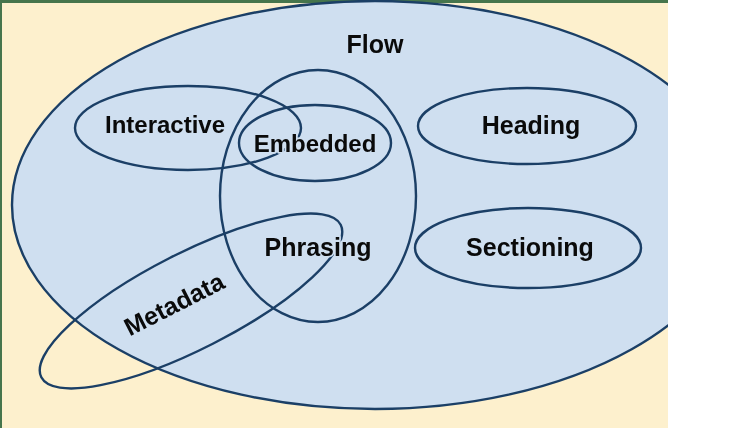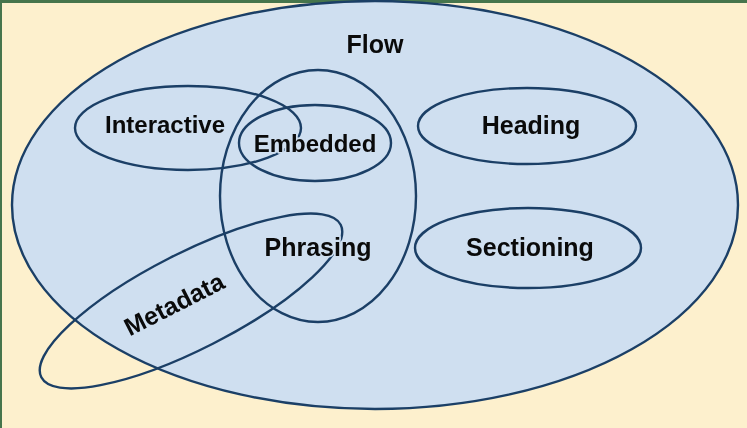--- a/index.html
+++ b/index.html
@@ -3,21 +3,21 @@
 <meta charset="utf-8">
 <title>HTML5 Content Models Venn Diagram</title>
 <style>
   html, body {
     margin: 0;
     padding: 0;
     background: #ffffff;
   }
   #page {
     position: relative;
-    width: 747px;
+    width: 668px;
     height: 428px;
     overflow: hidden;
     font-family: "Liberation Sans", sans-serif;
   }
   #canvas-bg {
     position: absolute;
     inset: 0;
     background: #fdf0cd;
     box-sizing: border-box;
     border-top: 3px solid #46754c;

